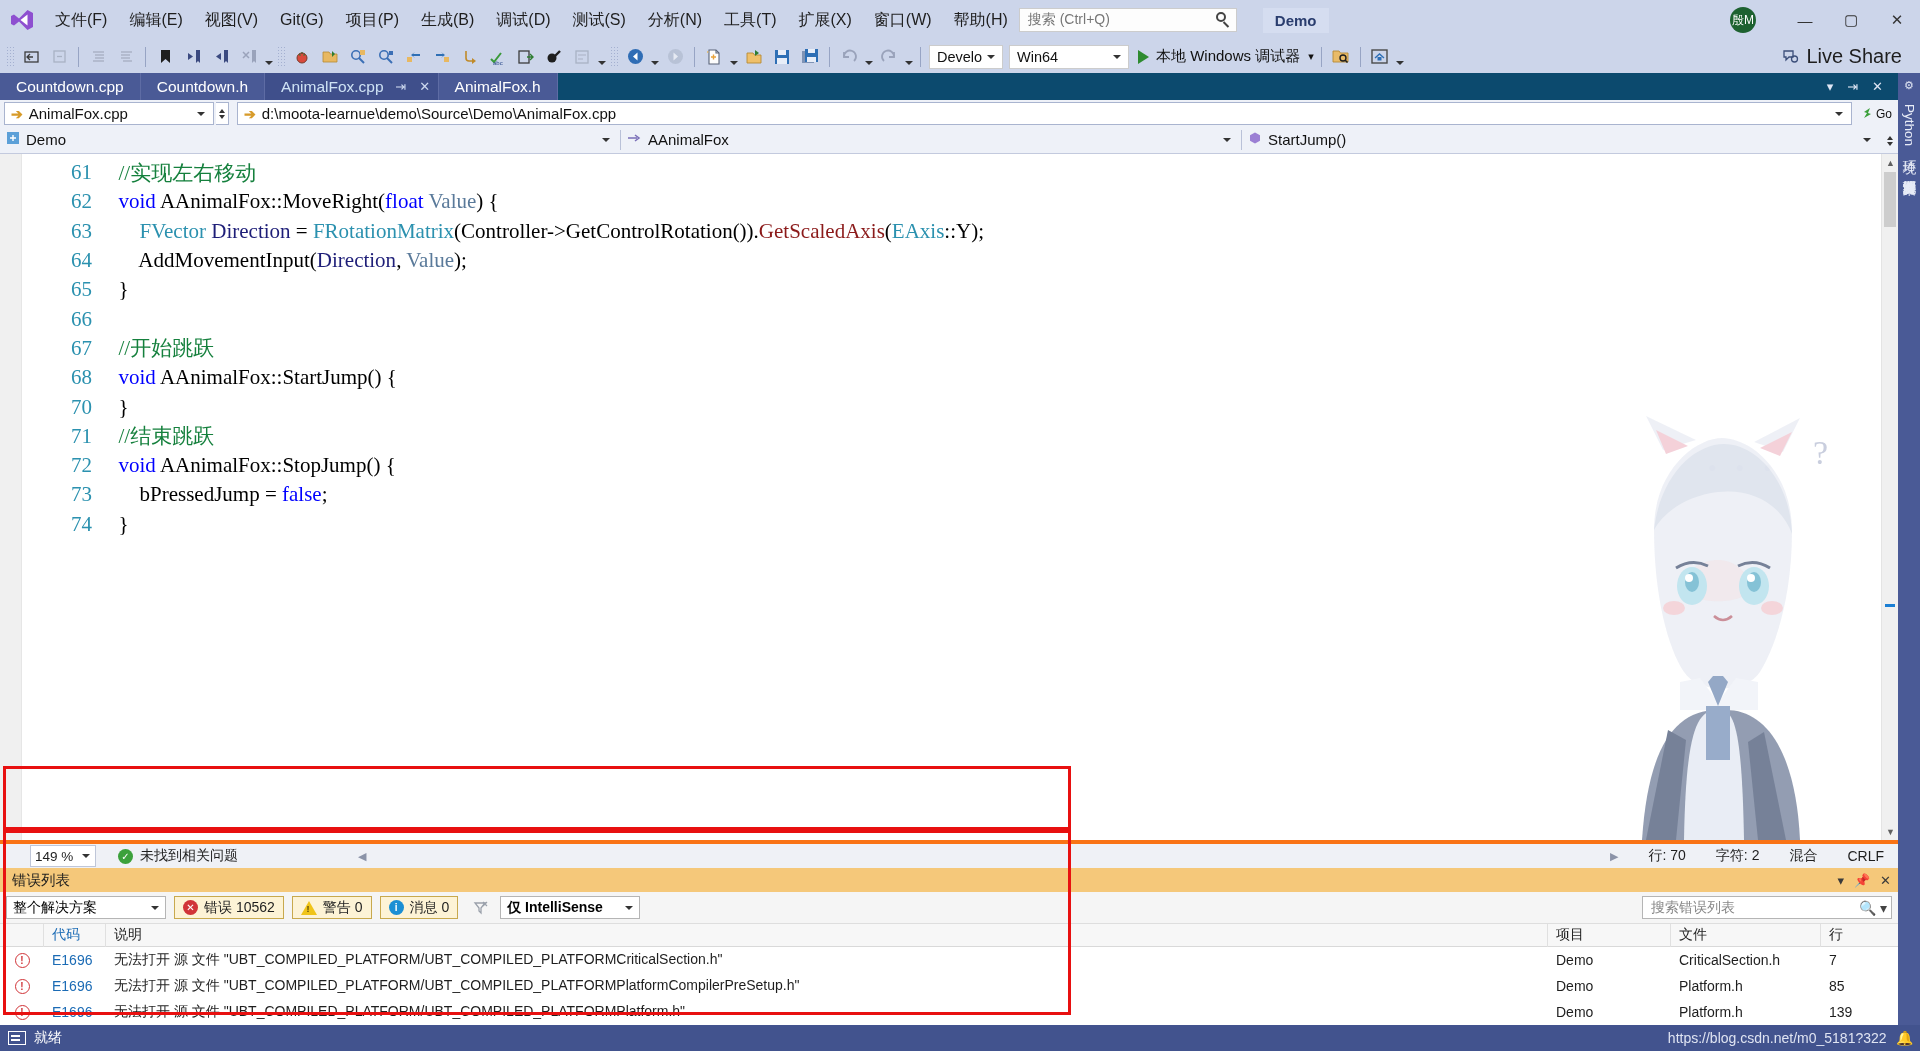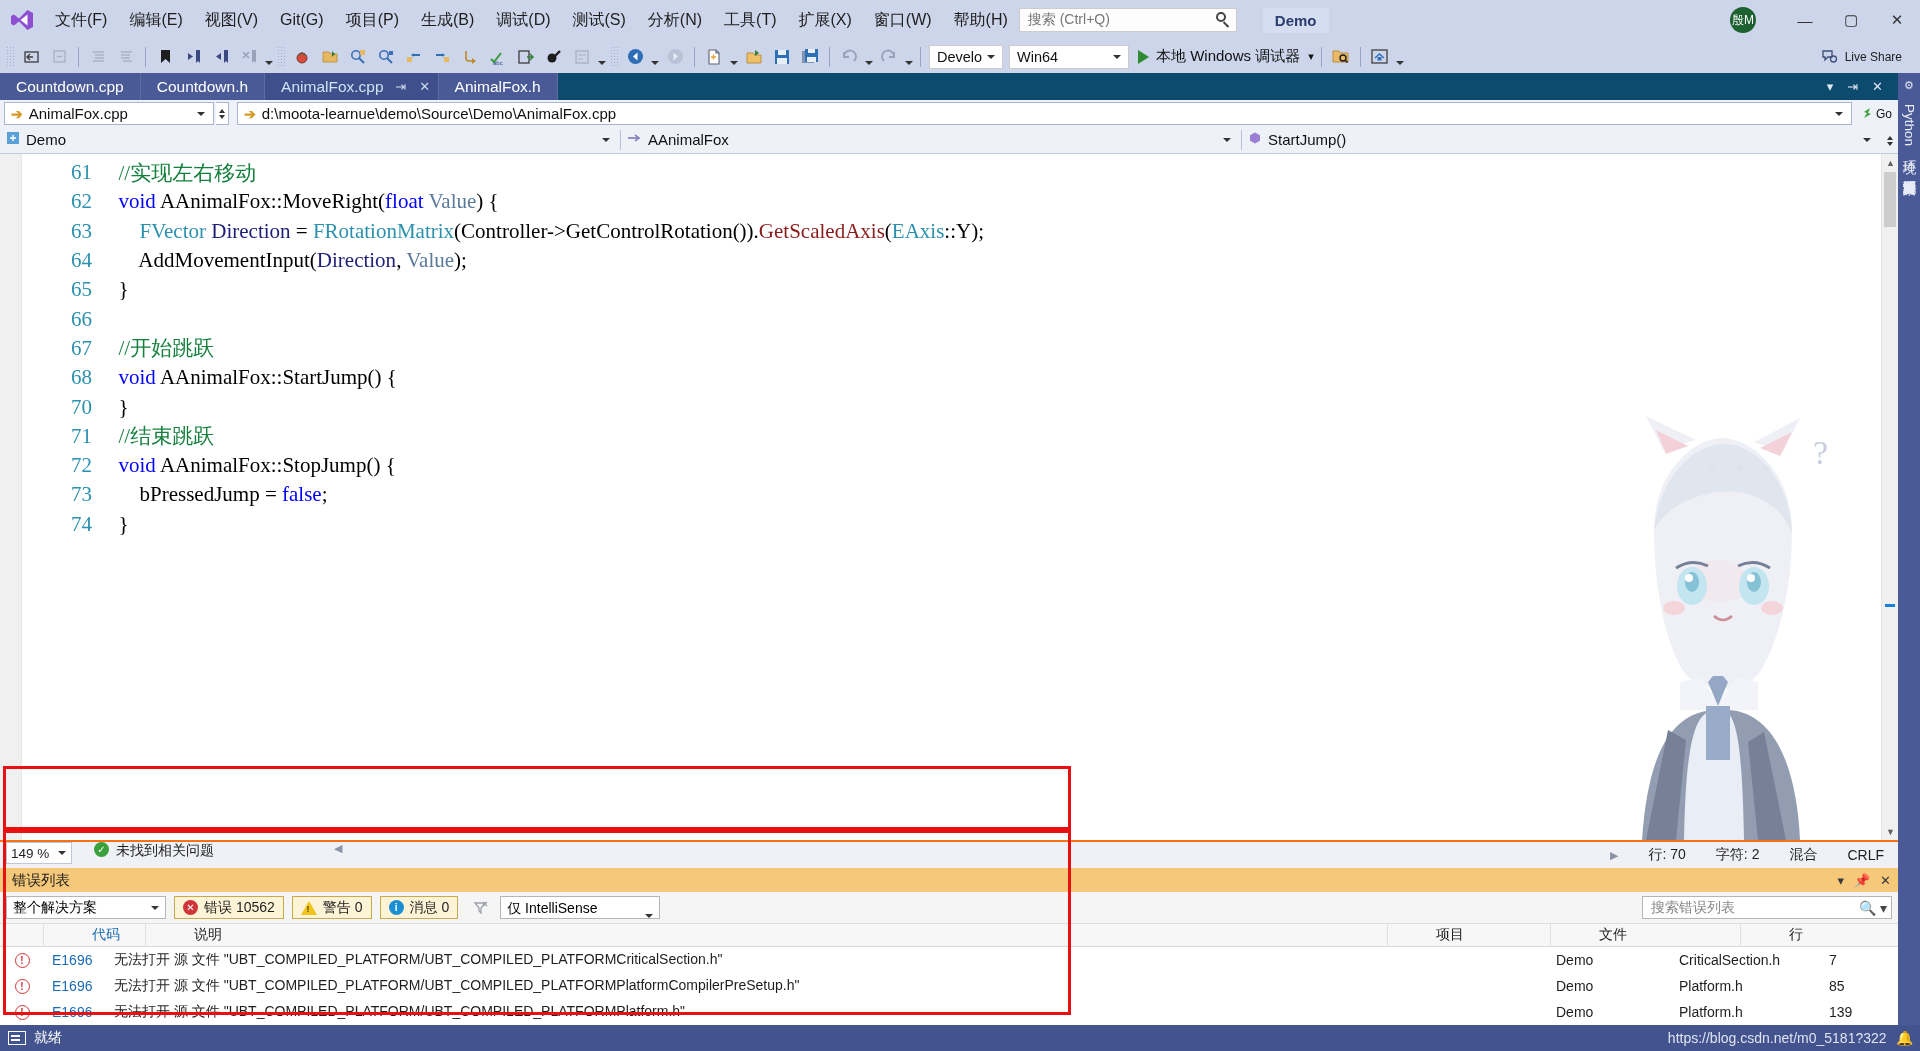--- a/index.html
+++ b/index.html
@@ -40,21 +40,21 @@
     background-size:3px 3px; background-position:0 0; }
   .caret { width:12px; height:26px; display:flex; align-items:flex-end; justify-content:center; padding-bottom:5px; flex:0 0 12px;}
   .caret:after { content:""; border-left:4px solid transparent; border-right:4px solid transparent; border-top:4px solid #333; }
   .combo { height:24px; background:#fff; border:1px solid #ccc; display:flex; align-items:center;
     padding:0 2px 0 7px; font-size:14.5px; color:#111; margin:0 3px; }
   .combo .txt { overflow:hidden; white-space:nowrap; }
   .combo .dd { margin-left:auto; padding:0 5px; }
   .combo .dd:after { content:""; display:block; border-left:4px solid transparent; border-right:4px solid transparent; border-top:4px solid #333; }
   .dbg-run { display:flex; align-items:center; height:26px; padding:0 2px 0 6px; font-size:15px; color:#111; white-space:nowrap;}
   .play { width:0; height:0; border-left:11px solid #2e8b30; border-top:7px solid transparent; border-bottom:7px solid transparent; margin-right:7px; }
-  .liveshare { margin-left:auto; display:flex; align-items:center; font-size:12px; color:#1e1e1e; padding-right:18px; white-space:nowrap;}
+  .liveshare { margin-left:auto; display:flex; align-items:center; font-size:20px; color:#1e1e1e; padding-right:18px; white-space:nowrap;}
   .liveshare .ls-ico { margin-right:7px; display:flex; }
 
   
   .tabstrip { height:27px; background:#0c4a6e; display:flex; flex:0 0 27px; position:relative; }
   .dtab { height:27px; padding:0 16px; display:flex; align-items:center; color:#fff; font-size:15.5px;
      background:#4a5a96; border-right:1px solid #5e6ca4; white-space:nowrap; }
   .dtab.active { background:#3f4f8b; color:#cfe3f5; padding-right:6px; }
   .dtab .pin, .dtab .x { margin-left:10px; color:#cdd9ef; font-size:13px; width:14px; text-align:center; }
   .tabstrip-right { margin-left:auto; display:flex; align-items:center; padding-right:8px; height:27px; }
   .tabstrip-right .tr-b { color:#dfe6f5; font-size:13px; padding:0 7px; }
@@ -99,21 +99,21 @@
   .editor-vscroll { position:absolute; right:0; top:0; bottom:0; width:17px; background:#f0f0f0; border-left:1px solid #e4e4e4;}
   .evs-up, .evs-dn { width:17px; height:17px; display:flex; align-items:center; justify-content:center; color:#606060; font-size:9px;}
   .evs-thumb { position:absolute; left:2px; right:2px; top:18px; height:55px; background:#cdcdcd; }
   .evs-mark { position:absolute; left:3px; right:3px; height:3px; background:#1b7fd4; top:450px;}
 
   
   .wm-q { position:absolute; right:70px; top:280px; font-size:34px; color:#c9cede; font-family:"Liberation Serif",serif;}
   .wm-dots { position:absolute; right:120px; top:300px; color:#c9cede; font-size:26px; letter-spacing:6px; }
 
   
-  .editstatus { height:28px; background:#eff1f6; display:flex; flex:0 0 28px; border-top:2px solid #f97316; font-size:14px; color:#1e1e1e;}
+  .editstatus { height:28px; background:#eff1f6; display:flex; align-items:center; flex:0 0 28px; border-top:4px solid #f97316; font-size:14px; color:#1e1e1e;padding-left:24px;}
   .zoomcombo { width:66px; height:22px; background:#fff; border:1px solid #bfc6d8; display:flex; align-items:center; margin-left:6px; padding-left:4px; font-size:13.5px;}
   .zoomcombo .dd3 { margin-left:auto; padding:0 5px;}
   .zoomcombo .dd3:after { content:""; display:block; border-left:4px solid transparent; border-right:4px solid transparent; border-top:4px solid #333; }
   .okdot { width:15px; height:15px; border-radius:50%; background:#3ca13c; color:#fff; font-size:10px;
      display:flex; align-items:center; justify-content:center; margin:0 7px 0 22px;}
   .es-right { margin-left:auto; display:flex; align-items:center; padding-right:14px; }
   .es-right span { margin-left:30px; }
   .es-arrow { color:#8b93a8; font-size:11px; }
 
   
@@ -124,28 +124,28 @@
   .escope { width:160px; height:23px; background:#fff; border:1px solid #b5b5b5; display:flex; align-items:center; padding-left:6px; font-size:14px;}
   .escope .dd4 { margin-left:auto; padding:0 6px; }
   .escope .dd4:after { content:""; display:block; border-left:4px solid transparent; border-right:4px solid transparent; border-top:4px solid #333; }
   .ebtn { height:23px; border:1px solid #c8a94e; background:#fdf3d6; display:flex; align-items:center;
      padding:0 8px; margin-left:8px; font-size:14px; color:#1e1e1e; gap:6px; }
   .ico-err { width:15px; height:15px; border-radius:50%; background:#d13438; color:#fff; font-size:10px; display:flex; align-items:center; justify-content:center;}
   .ico-warn { width:0;height:0;border-left:8px solid transparent;border-right:8px solid transparent;border-bottom:14px solid #f0c419; position:relative;}
   .ico-warn:after{content:"!";position:absolute;left:-2px;top:3px;font-size:9px;color:#000;}
   .ico-msg { width:15px; height:15px; border-radius:50%; background:#1b8fd4; color:#fff; font-size:10px; display:flex; align-items:center; justify-content:center; font-weight:bold;}
   .efilter { width:24px; height:23px; margin-left:10px; display:flex; align-items:center; justify-content:center; color:#9aa0aa; font-size:13px;}
-  .eintelli { width:160px; height:23px; background:#fff; border:1px solid #b5b5b5; display:flex; align-items:flex-end; padding-left:6px; font-size:14px; margin-left:8px;}
+  .eintelli { width:140px; height:23px; background:#fff; border:1px solid #b5b5b5; display:flex; align-items:center; padding-left:6px; font-size:14px; margin-left:8px;font-weight:bold;}
   .eintelli .dd4 { margin-left:auto; padding:0 6px; }
   .eintelli .dd4:after { content:""; display:block; border-left:4px solid transparent; border-right:4px solid transparent; border-top:4px solid #333; }
   .esearch { margin-left:auto; width:250px; height:23px; background:#fff; border:1px solid #b5b5b5; display:flex; align-items:center; padding:0 4px 0 8px; font-size:14px; color:#888;}
   .esearch .sm { margin-left:auto; display:flex; align-items:center; gap:3px; color:#444; }
 
   .errgrid { background:#fff; flex:1 1 auto; display:flex; flex-direction:column; overflow:hidden;}
-  .errhdr-row { display:flex; height:23px; align-items:center; background:#f7f7f7; border-bottom:1px solid #d9d9d9; font-size:14px; color:#1e1e1e;gap:40px;}
+  .errhdr-row { display:flex; height:23px; align-items:center; background:#f7f7f7; border-bottom:1px solid #d9d9d9; font-size:14px; color:#1e1e1e;}
   .errhdr-row > div { border-right:1px solid #e0e0e0; height:23px; display:flex; align-items:center; padding-left:8px; }
   .erow { display:flex; height:26px; align-items:center; font-size:14px; color:#1e1e1e; }
   .erow > div { height:26px; display:flex; align-items:center; padding-left:8px; overflow:hidden; white-space:nowrap;}
   .c-icon { width:44px; justify-content:center; padding-left:0 !important;}
   .c-code { width:62px; color:#1b6bb5; }
   .c-desc { flex:1 1 auto; }
   .c-proj { width:123px; }
   .c-file { width:150px; }
   .c-line { width:60px; }
   .errcircle { width:15px;height:15px;border-radius:50%;border:1.5px solid #d13438;color:#d13438;

